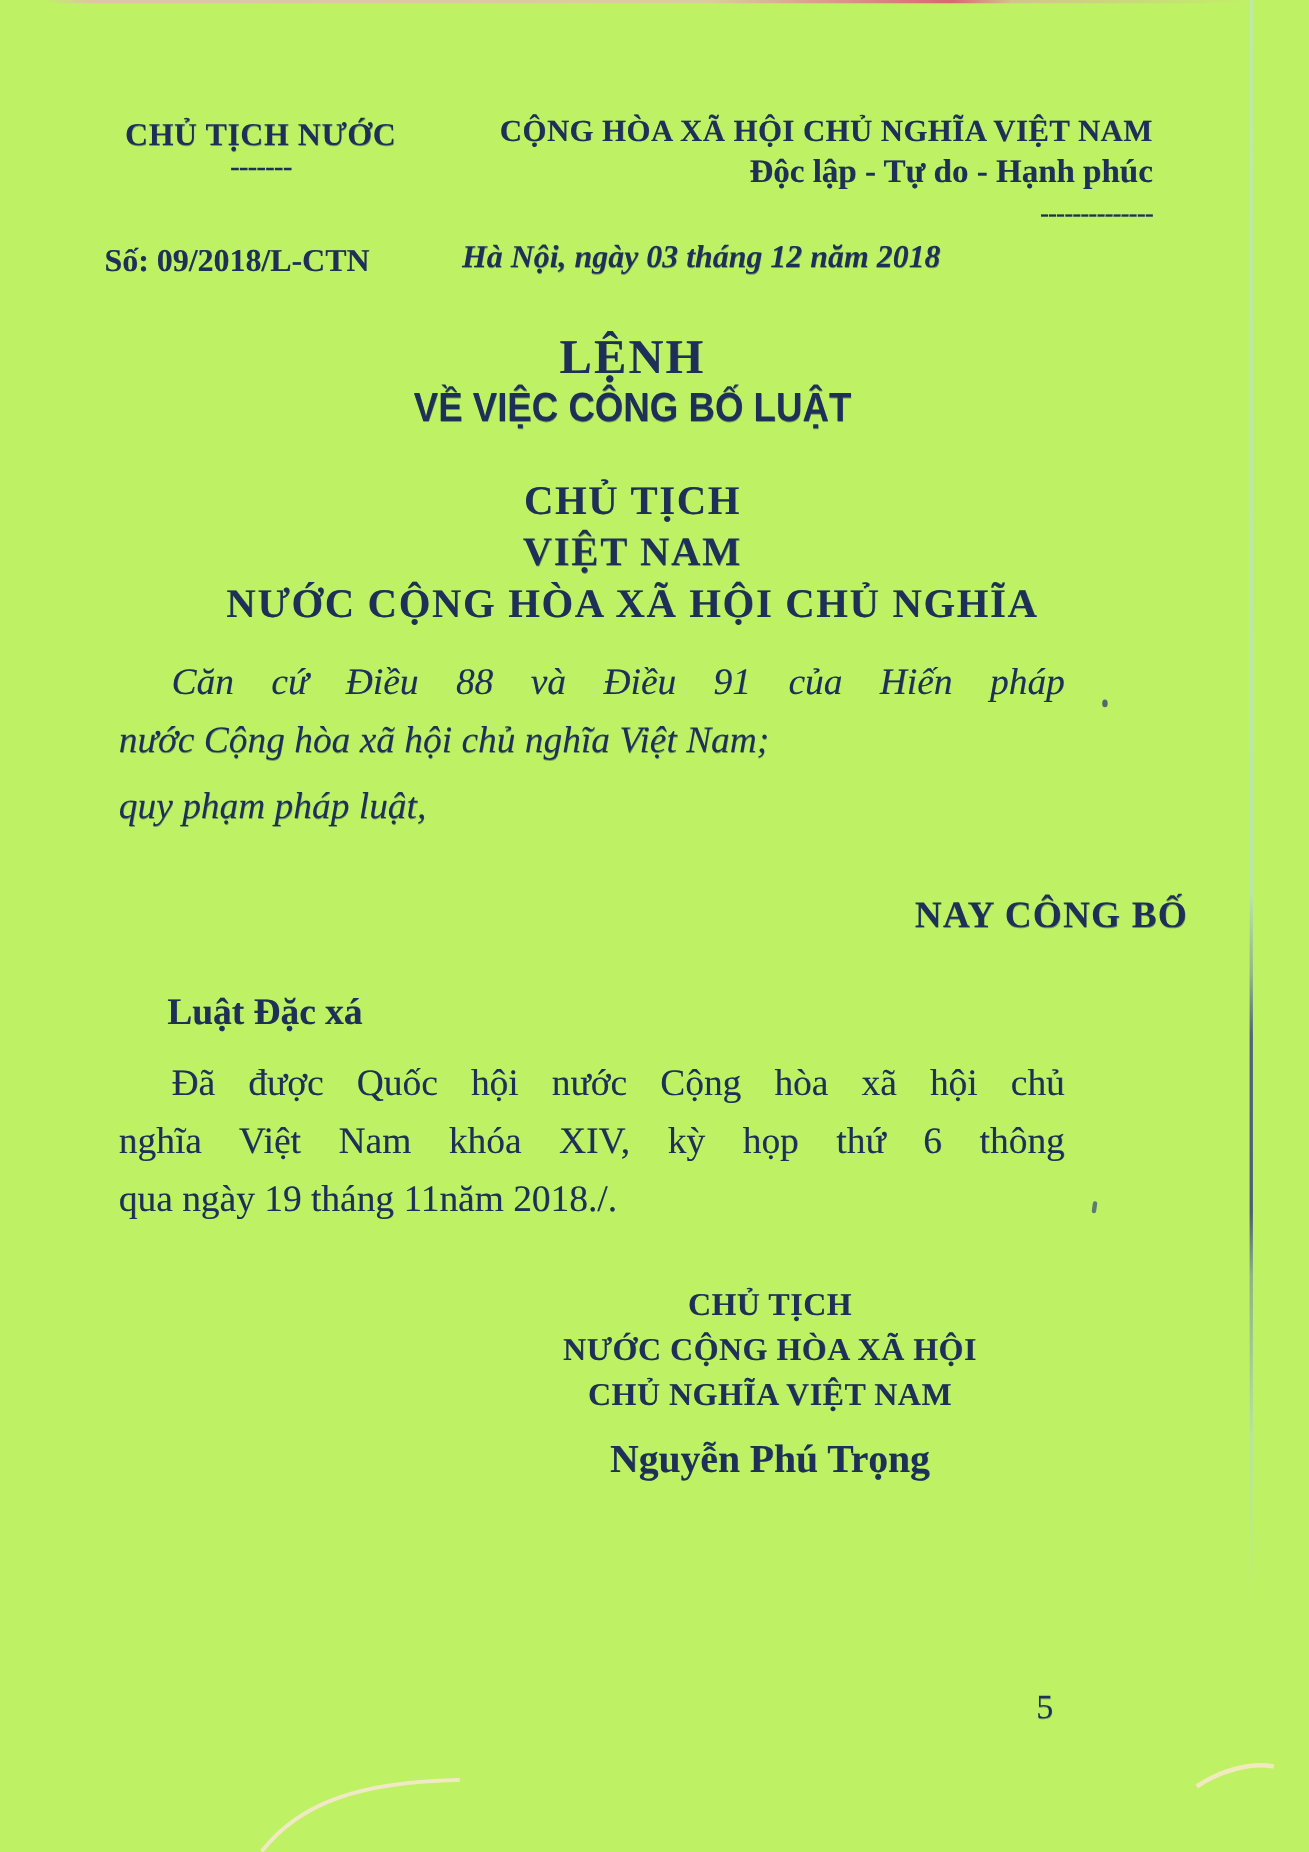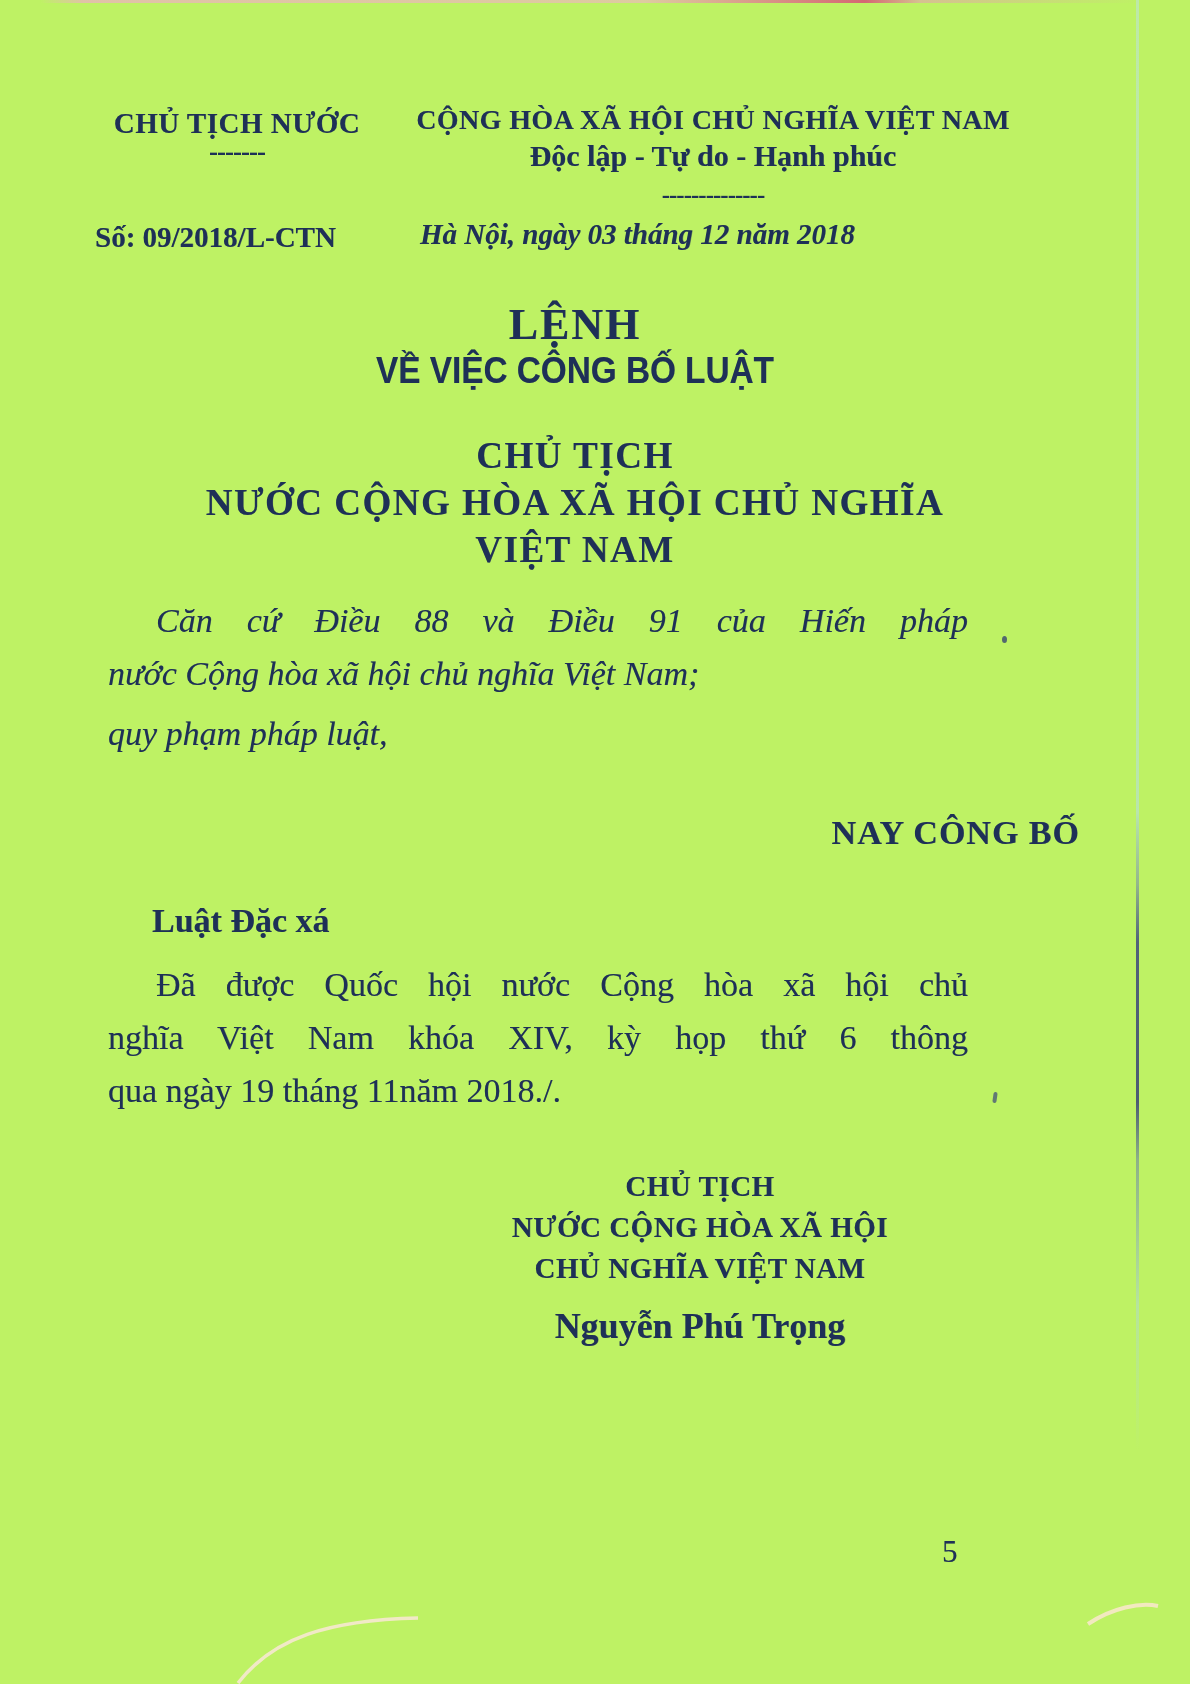--- a/index.html
+++ b/index.html
@@ -55,21 +55,21 @@
     text-align: center;
   }
   .hdr-left-title { font-weight: bold; font-size: 29px; letter-spacing: .5px; line-height: 34px; }
   .hdr-left-dashes { font-weight: bold; font-size: 27px; letter-spacing: -1px; line-height: 22px; }
   .doc-number {
     position: absolute; left: 95px; top: 221px;
     font-weight: bold; font-size: 29px;
   }
   .hdr-right {
     position: absolute; left: 378px; top: 103px; width: 670px;
-    text-align: center;
+    text-align: right;
   }
   .hdr-country { font-weight: bold; font-size: 28px; letter-spacing: .4px; line-height: 34px; }
   .hdr-motto   { font-weight: bold; font-size: 30px; line-height: 36px; margin-top: 1px; }
   .hdr-motto-dashes { font-weight: bold; font-size: 25px; letter-spacing: -1px; line-height: 30px; margin-top: 6px; }
   .place-date {
     position: absolute; left: 380px; top: 218px; width: 515px; text-align: center;
     font-weight: bold; font-style: italic; font-size: 29px;
   }
 
   
@@ -147,22 +147,22 @@
   </div>
   <div class="place-date txt">Hà Nội, ngày 03 tháng 12 năm 2018</div>
 
   <div class="order-title">
     <div class="order-title-main txt">LỆNH</div>
     <div><span class="order-title-sub txt">VỀ VIỆC CÔNG BỐ LUẬT</span></div>
   </div>
 
   <div class="issuer">
     <div class="txt">CHỦ TỊCH</div>
+    <div class="txt">VIỆT NAM</div>
     <div class="txt">NƯỚC CỘNG HÒA XÃ HỘI CHỦ NGHĨA</div>
-    <div class="txt">VIỆT NAM</div>
   </div>
 
   <div class="preamble">
     <div class="bodyline indent justify txt">Căn cứ Điều 88 và Điều 91 của Hiến pháp</div>
     <div class="bodyline txt">nước Cộng hòa xã hội chủ nghĩa Việt Nam;</div>
     <div class="gap"></div>
     <div class="bodyline txt">quy phạm pháp luật,</div>
   </div>
 
   <div class="nay-heading txt">NAY CÔNG BỐ</div>

